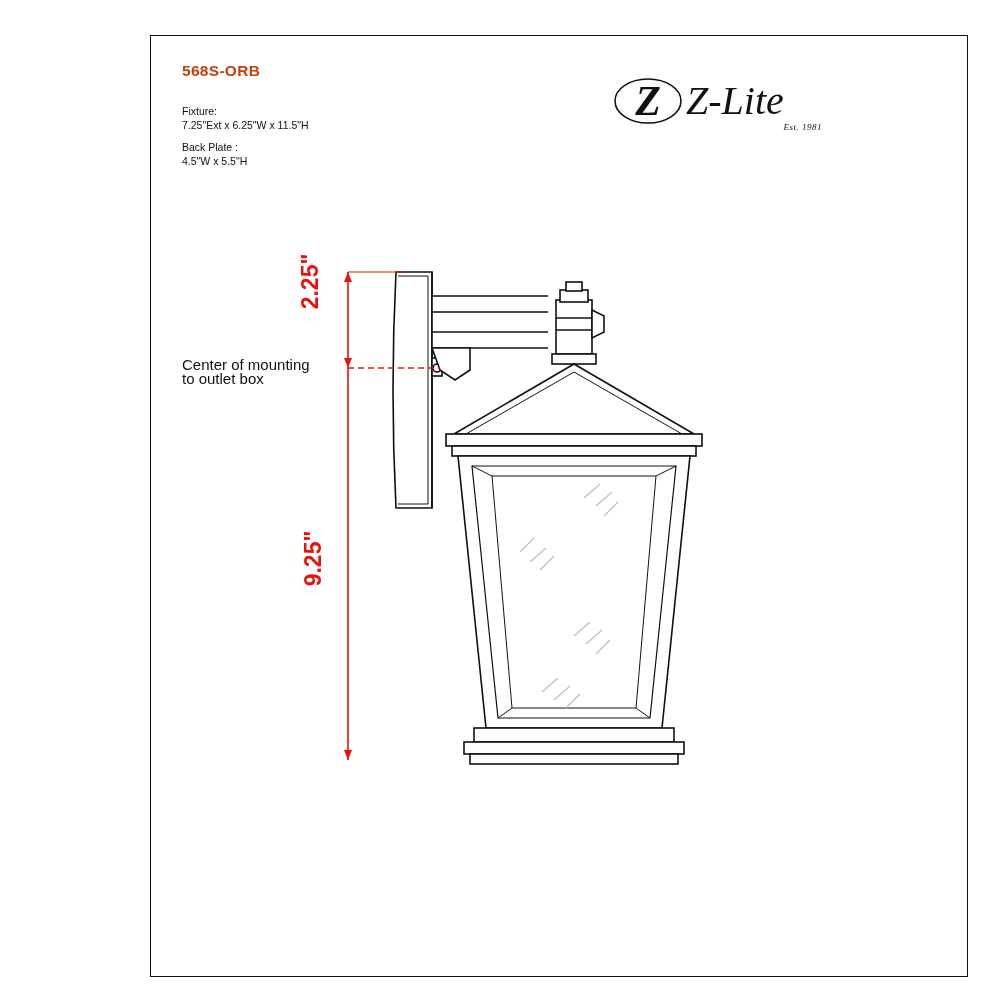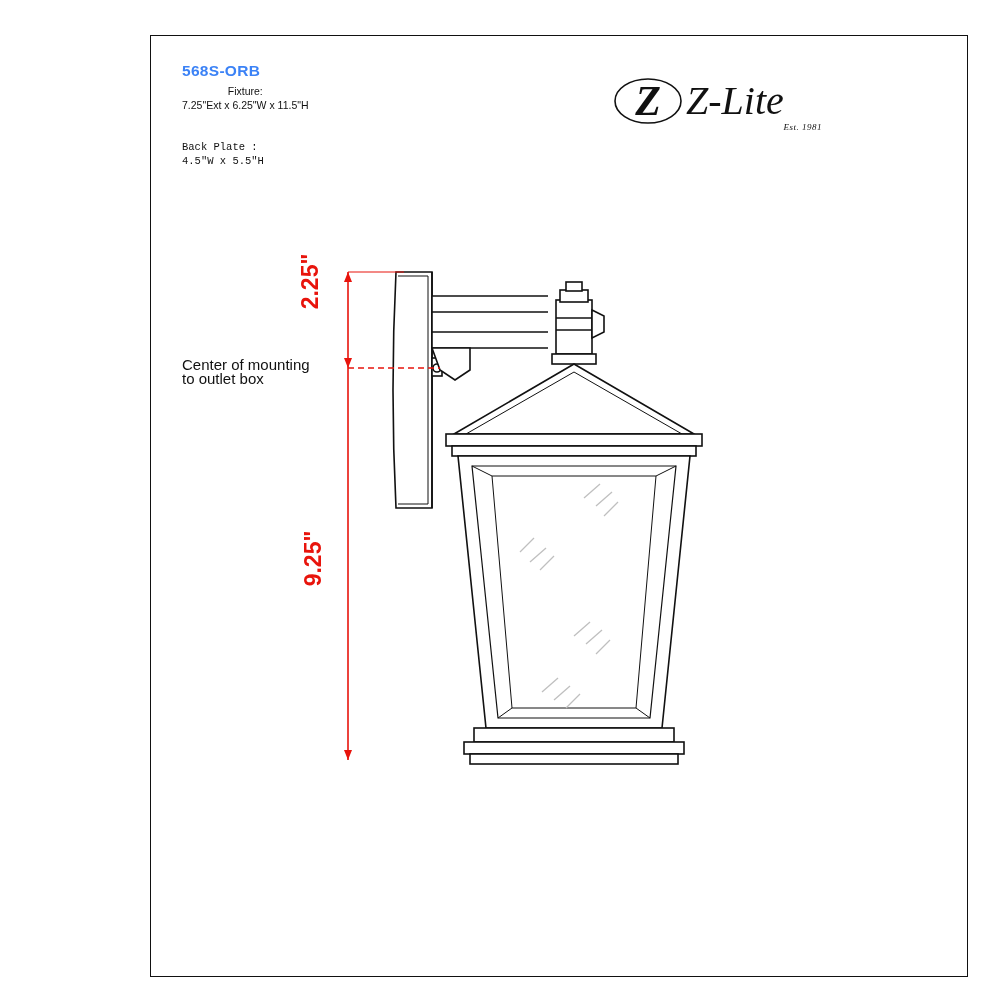--- a/index.html
+++ b/index.html
@@ -24,31 +24,31 @@
     box-sizing: border-box;
     background: #fff;
   }
   .model-number {
     position: absolute;
     left: 182px;
     top: 62px;
     font-size: 15.5px;
     font-weight: bold;
     letter-spacing: 0.3px;
-    color: #3b82f6;
+    color: #c2410c;
   }
   .spec-block {
     position: absolute;
     left: 182px;
     font-size: 10.5px;
     line-height: 14px;
     color: #111;
   }
-  .spec-fixture { top: 84px; text-align: center; }
-  .spec-backplate { top: 140px; font-family: Liberation Mono, monospace; }
+  .spec-fixture { top: 104px; }
+  .spec-backplate { top: 140px; }
 
   .logo {
     position: absolute;
     right: 178px;
     top: 68px;
     width: 210px;
     height: 66px;
   }
   .logo-est {
     position: absolute;

